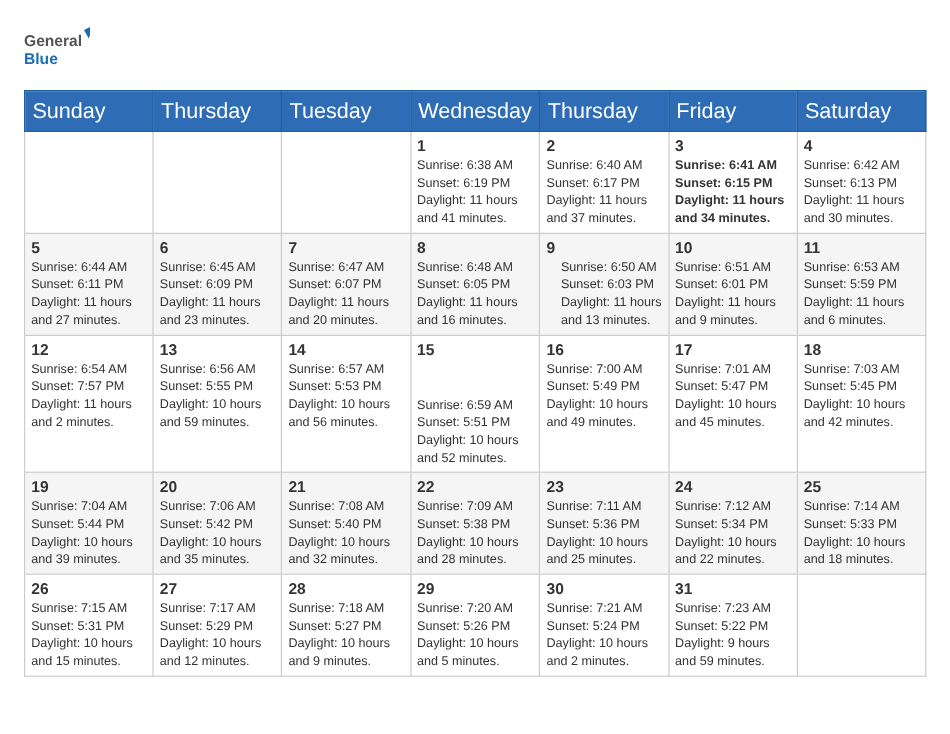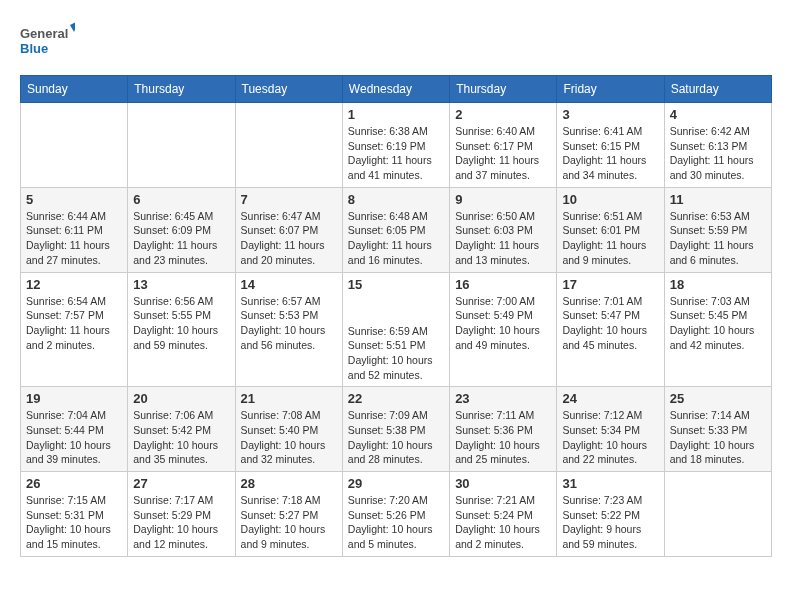--- a/index.html
+++ b/index.html
@@ -38,21 +38,21 @@
     .calendar {
       width: 100%;
       border-collapse: collapse;
       border: 1px solid #ccc;
     }
     .calendar th {
       background-color: #2e6cb5;
       color: #fff;
       text-align: left;
       padding: 6px 6px;
-      font-size: 12px;
+      font-size: 18px;
       font-weight: normal;
       border: 1px solid #2060a0;
     }
     .calendar td {
       vertical-align: top;
       border: 1px solid #ccc;
       padding: 4px 5px;
       width: 107px;
       min-height: 90px;
       font-size: 11px;
@@ -121,21 +121,21 @@
           </td>
           <td>
             <span class="day-num">2</span>
             <div class="day-info" style="white-space: pre-line;">Sunrise: 6:40 AM
 Sunset: 6:17 PM
 Daylight: 11 hours
 and 37 minutes.</div>
           </td>
           <td>
             <span class="day-num">3</span>
-            <div class="day-info" style="white-space: pre-line;">Sunrise: 6:41 AM
+            <div class="day-info" style="white-space: pre-line; font-weight: bold;">Sunrise: 6:41 AM
 Sunset: 6:15 PM
 Daylight: 11 hours
 and 34 minutes.</div>
           </td>
           <td>
             <span class="day-num">4</span>
             <div class="day-info" style="white-space: pre-line;">Sunrise: 6:42 AM
 Sunset: 6:13 PM
 Daylight: 11 hours
 and 30 minutes.</div>
@@ -165,21 +165,21 @@
           </td>
           <td>
             <span class="day-num">8</span>
             <div class="day-info" style="white-space: pre-line;">Sunrise: 6:48 AM
 Sunset: 6:05 PM
 Daylight: 11 hours
 and 16 minutes.</div>
           </td>
           <td>
             <span class="day-num">9</span>
-            <div class="day-info" style="white-space: pre-line;">Sunrise: 6:50 AM
+            <div class="day-info" style="white-space: pre-line; margin-left: 12px;">Sunrise: 6:50 AM
 Sunset: 6:03 PM
 Daylight: 11 hours
 and 13 minutes.</div>
           </td>
           <td>
             <span class="day-num">10</span>
             <div class="day-info" style="white-space: pre-line;">Sunrise: 6:51 AM
 Sunset: 6:01 PM
 Daylight: 11 hours
 and 9 minutes.</div>

